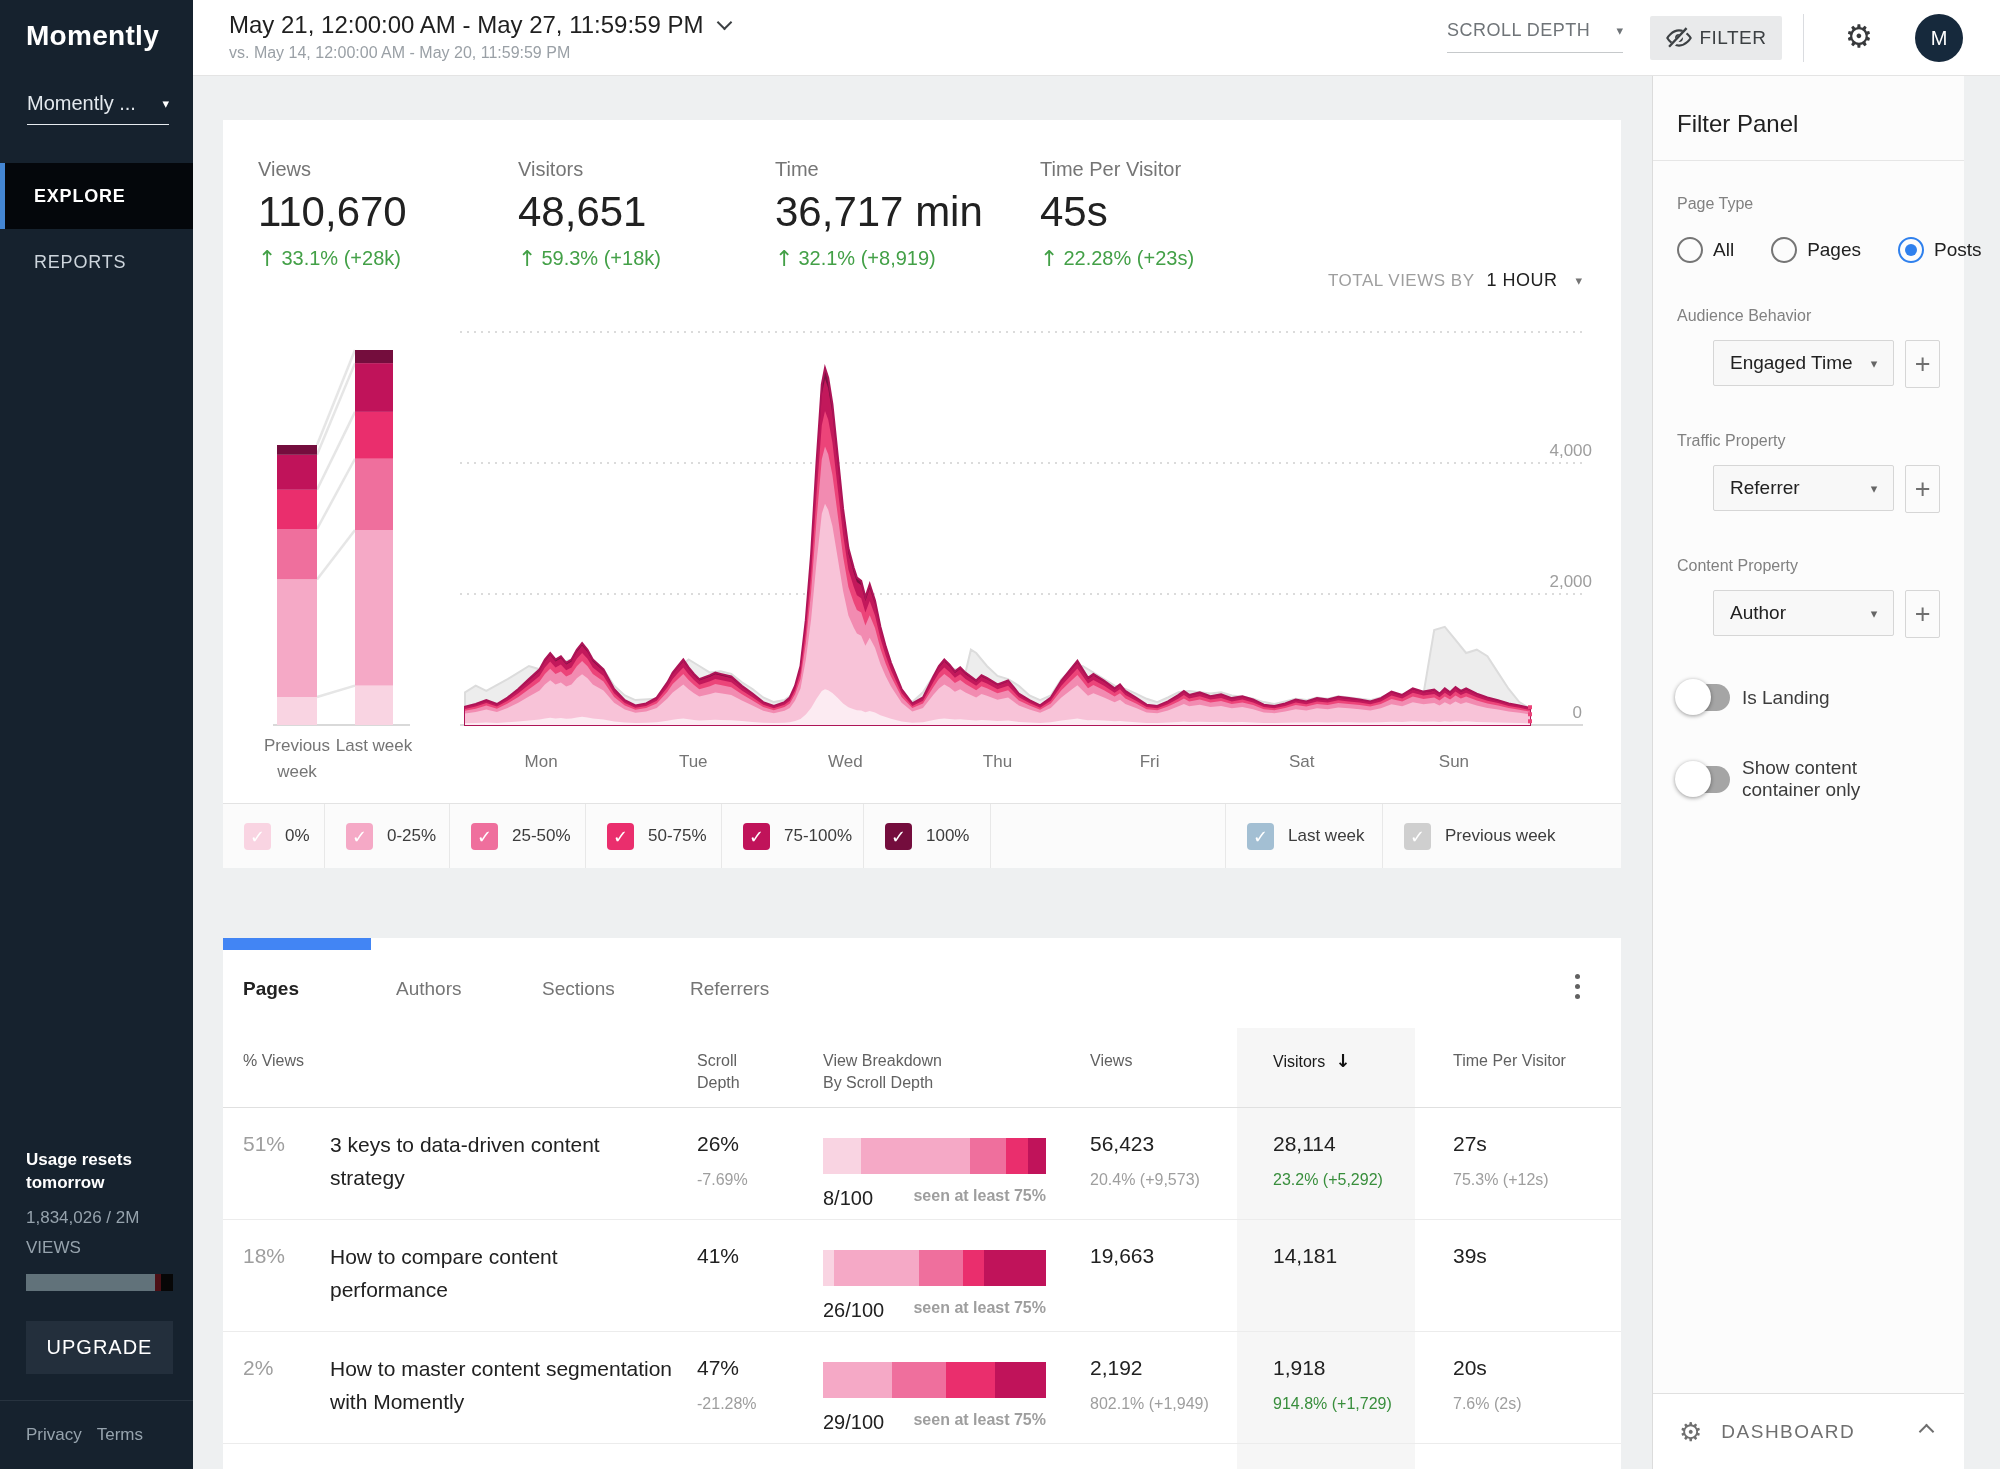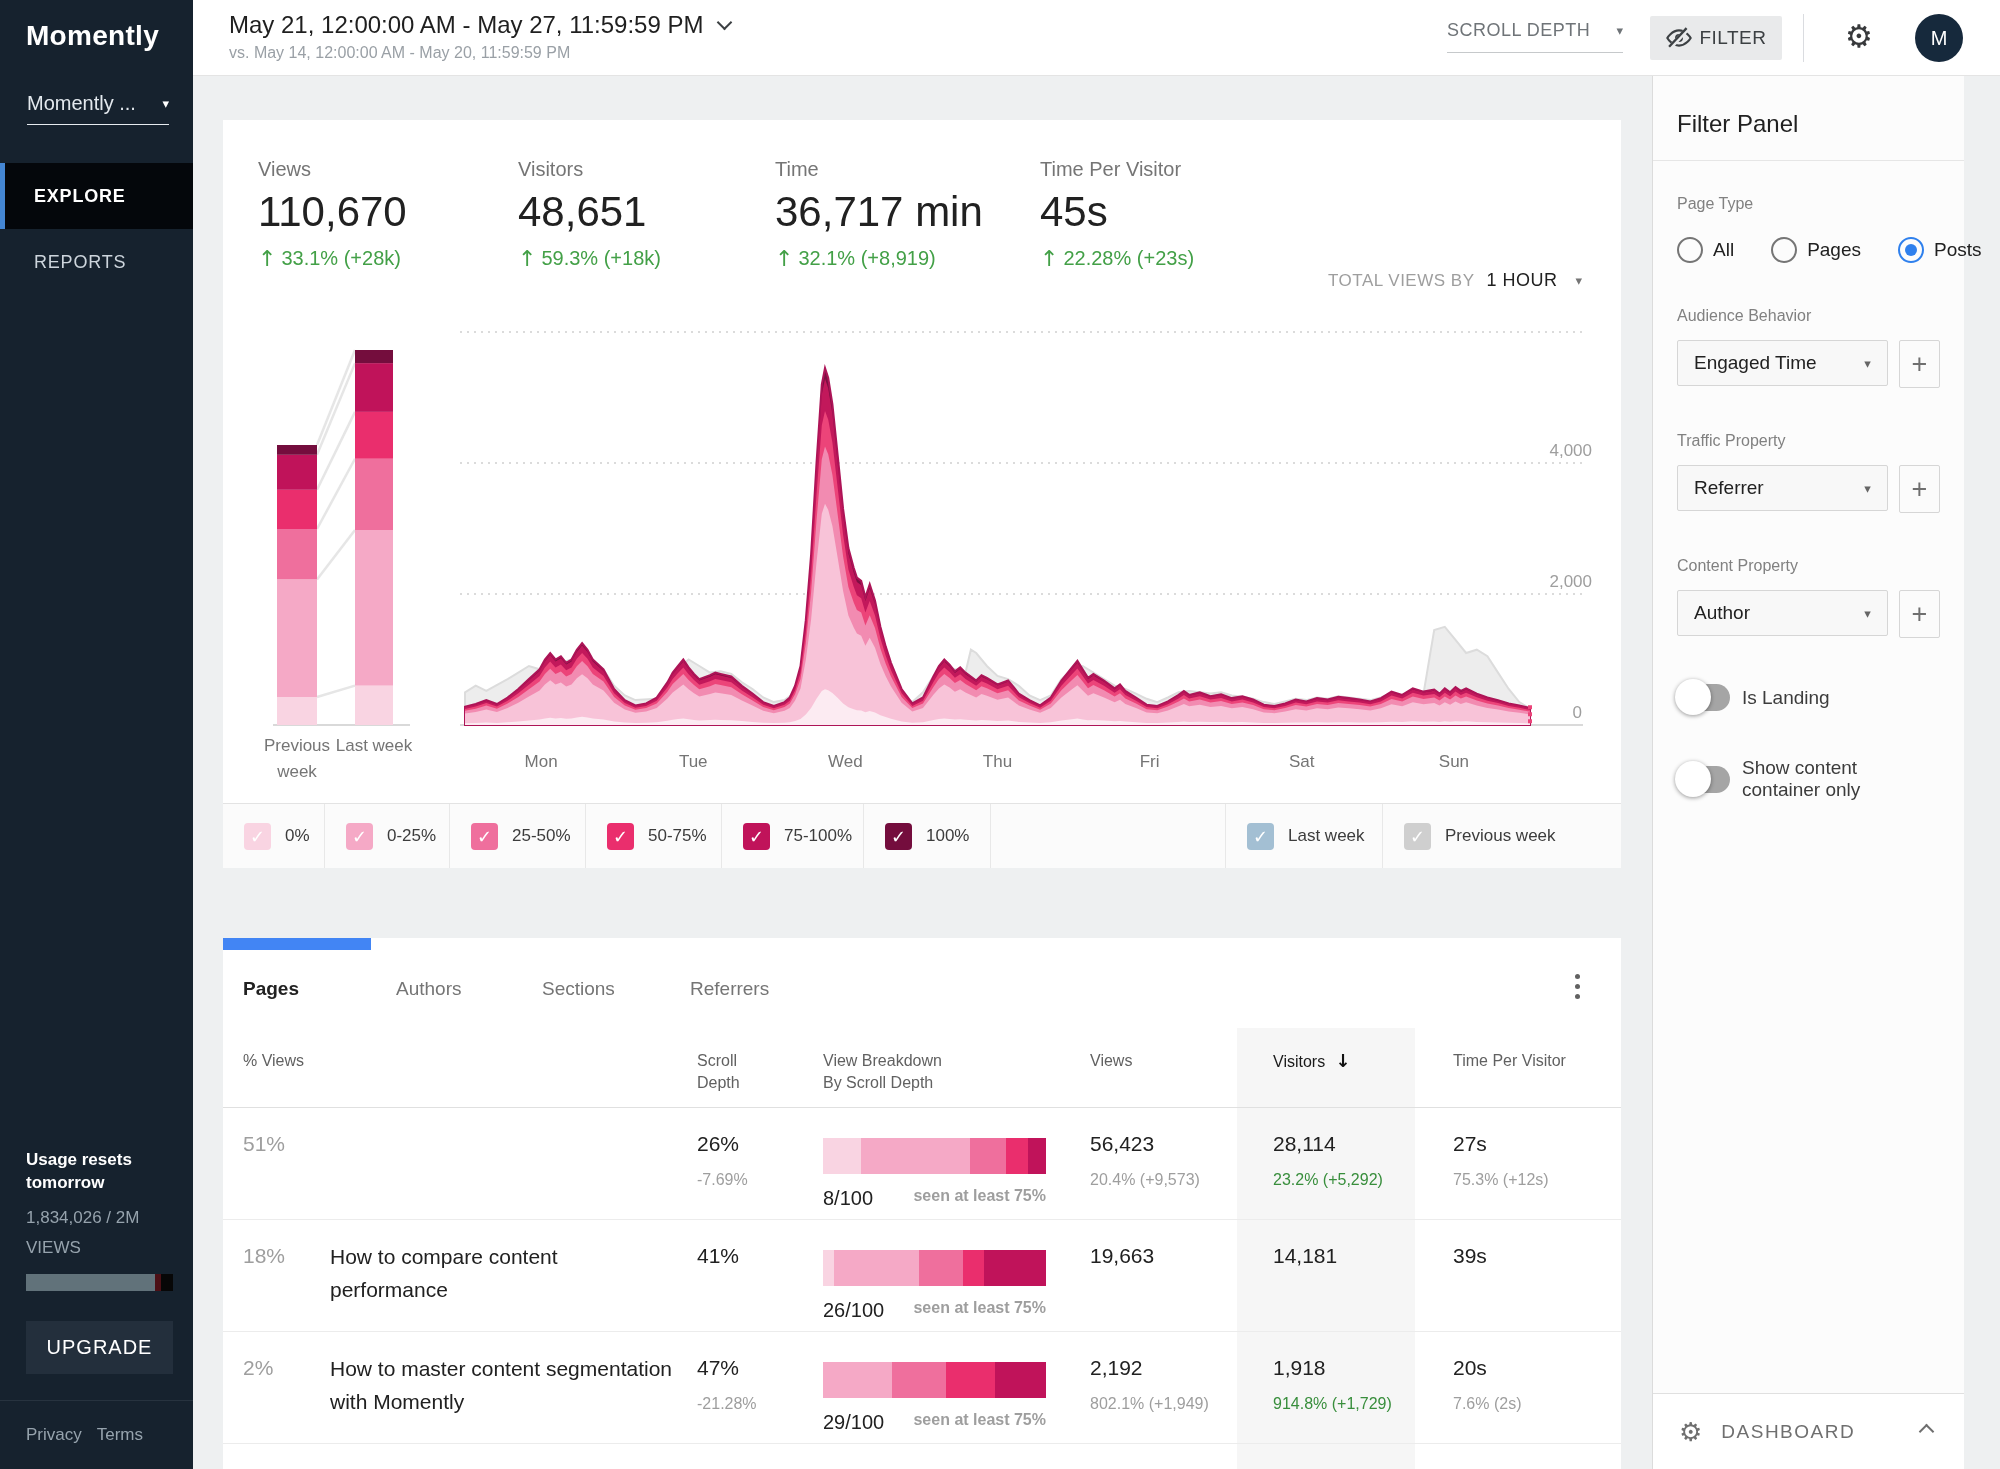--- a/index.html
+++ b/index.html
@@ -95,21 +95,21 @@
   .group-label{font-size:16px;color:#818181;}
   .pt-label{margin-top:34px;}
   .radios{display:flex;margin-top:24px;gap:37px;align-items:center;}
   .radio-item{display:flex;align-items:center;cursor:pointer;}
   .radio{width:22px;height:22px;border-radius:50%;border:2px solid #757575;box-sizing:content-box;flex:none;}
   .radio-item.sel .radio{border-color:#2f80ed;position:relative;}
   .radio-item.sel .radio::after{content:"";position:absolute;left:5px;top:5px;width:12px;height:12px;border-radius:50%;background:#2f80ed;}
   .radio-item .rl{font-size:19px;color:#212121;margin-left:10px;}
   .fgroup{margin-top:44px;}
   .frow{display:flex;margin-top:15px;}
-  .fselect{width:237px;height:46px;border:1px solid #d6d6d6;background:#f8f8f8;border-radius:2px;display:flex;align-items:center;justify-content:space-between;padding:0 16px;box-sizing:border-box;cursor:pointer;}
+  .fselect{width:237px;height:46px;border:1px solid #d6d6d6;background:#f8f8f8;border-radius:2px;display:flex;align-items:center;justify-content:space-between;padding:0 16px;box-sizing:border-box;cursor:pointer;margin-left:36px;}
   .fselect .sv{font-size:19px;color:#212121;}
   .fselect .tri{color:#666;}
   .plus-btn{width:45px;height:46px;margin-left:11px;border:1px solid #d6d6d6;background:#fbfbfb;border-radius:2px;font-size:27px;color:#6f6f6f;display:flex;align-items:center;justify-content:center;cursor:pointer;}
   .toggle-row{display:flex;align-items:center;margin-top:46px;}
   .toggle{position:relative;width:53px;height:27px;border-radius:14px;background:#a5a5a5;cursor:pointer;flex:none;}
   .knob{position:absolute;left:-2px;top:-5px;width:36px;height:36px;border-radius:50%;background:#fff;box-shadow:0 1px 4px rgba(0,0,0,.4);}
   .toggle-row .tl{font-size:19px;color:#3c3c3c;margin-left:12px;}
   .dash-bar{position:absolute;left:0;bottom:0;width:100%;height:76px;background:#fff;border-top:1px solid #e0e0e0;box-sizing:border-box;display:flex;align-items:center;cursor:pointer;}
   .dash-bar .gear{font-size:26px;color:#6f6f6f;margin-left:26px;}
   .dash-bar .dl{font-size:19px;color:#6f6f6f;letter-spacing:1.5px;margin-left:19px;}
@@ -327,20 +327,21 @@
         <div class="th sorted" style="left: 1050px;">
           <div>Visitors<span class="sort">↓</span></div>
         </div>
         <div class="th" style="left: 1230px;">
           <div>Time Per Visitor</div>
         </div>
       </div>
     <div id="tbody">
         <div class="trow" style="top: 170px;">
           <div class="tc pct" style="left: 20px; top: 24px;">51%</div>
+          <div class="tc title-cell" style="left: 107px; top: 20px;">3 keys to data-driven content strategy</div>
           <div class="tc" style="left: 474px; top: 24px;">
             <div class="tc-main">26%</div>
             <div class="tc-sub">-7.69%</div>
           </div>
           <div class="tc" style="left: 600px; top: 30px;">
             <div class="bd-bar">
               <span style="width: 17%; background: rgb(249, 212, 226);"></span>
               <span style="width: 49%; background: rgb(245, 169, 198);"></span>
               <span style="width: 16%; background: rgb(239, 111, 157);"></span>
               <span style="width: 10%; background: rgb(234, 46, 109);"></span>

